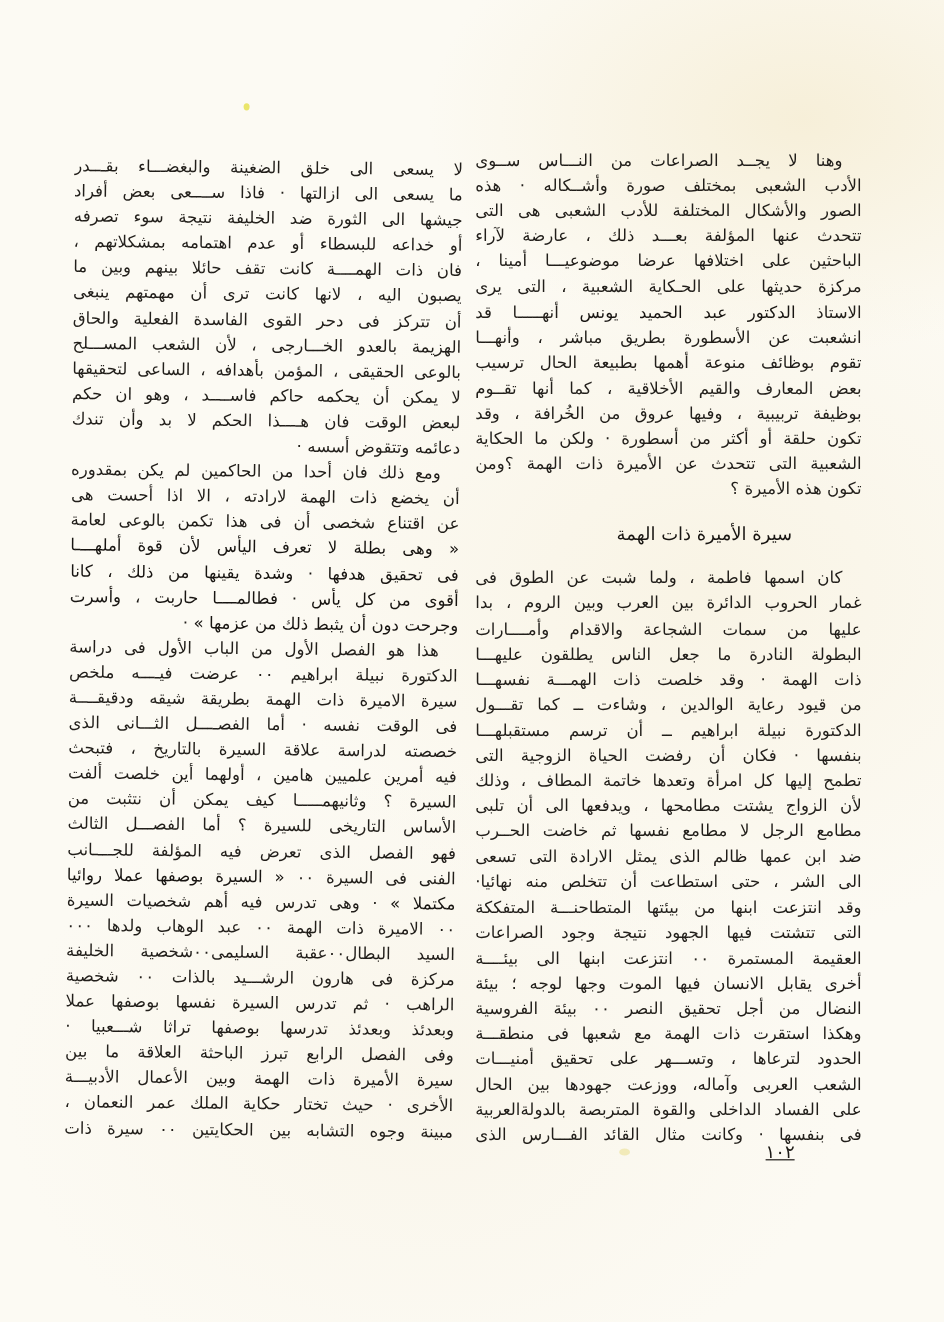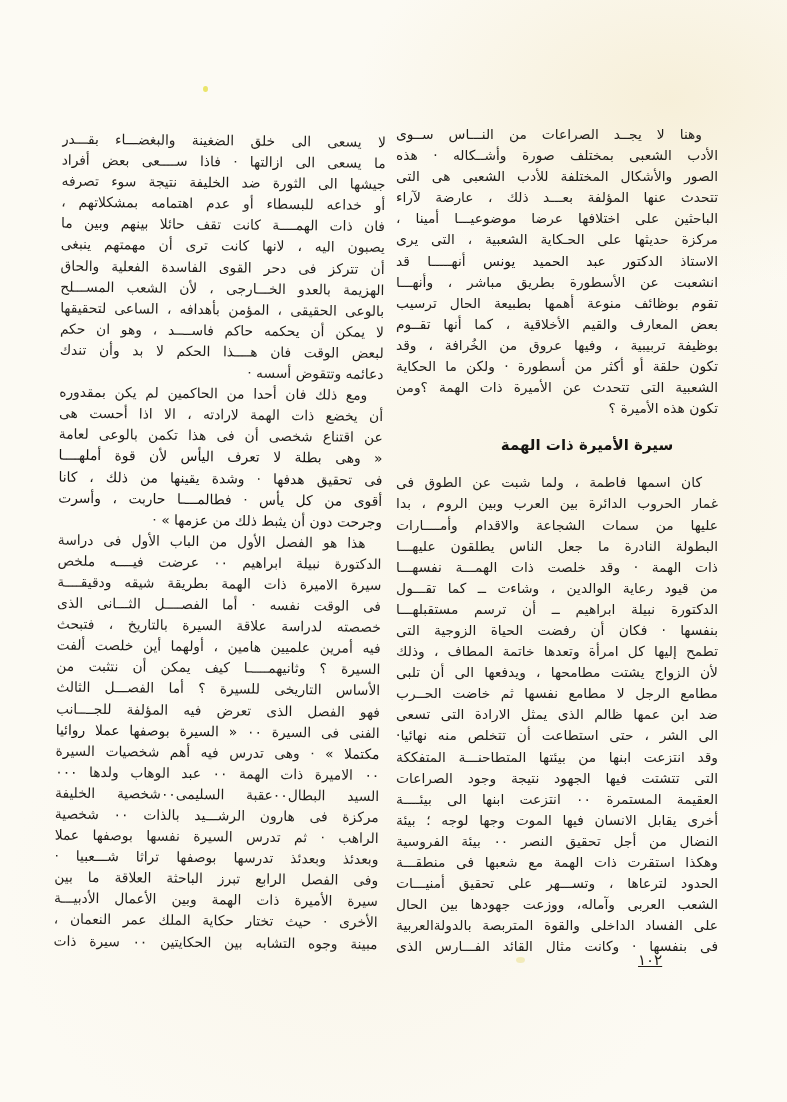--- a/index.html
+++ b/index.html
@@ -27,21 +27,21 @@
     height:21.1px;
     line-height:21.1px;
     font-size:13.8px;
     overflow:hidden;
     white-space:nowrap;
   }
   .para.indent .line.first{padding-right:16px;}
   .line.endline{justify-content:flex-start;gap:0 4.5px;}
   .bold{font-weight:normal;color:#171411;}
   .heading{
-    font-weight:bold;
+    font-weight:normal;
     font-size:15px;
     text-align:center;
     position:relative;
     left:30px;
     margin:16px 0 16px 0;
     height:21px;line-height:21px;
     color:#171411;
   }
   .page-number{
     position:absolute;

